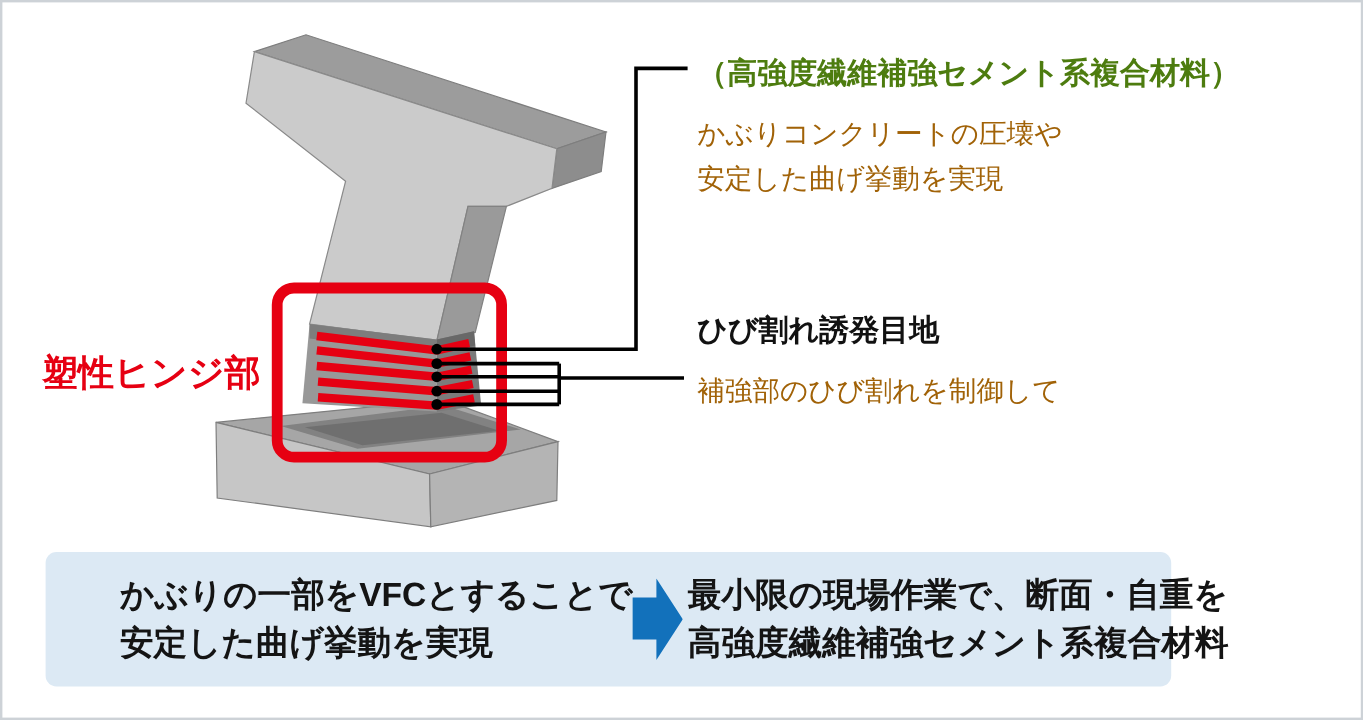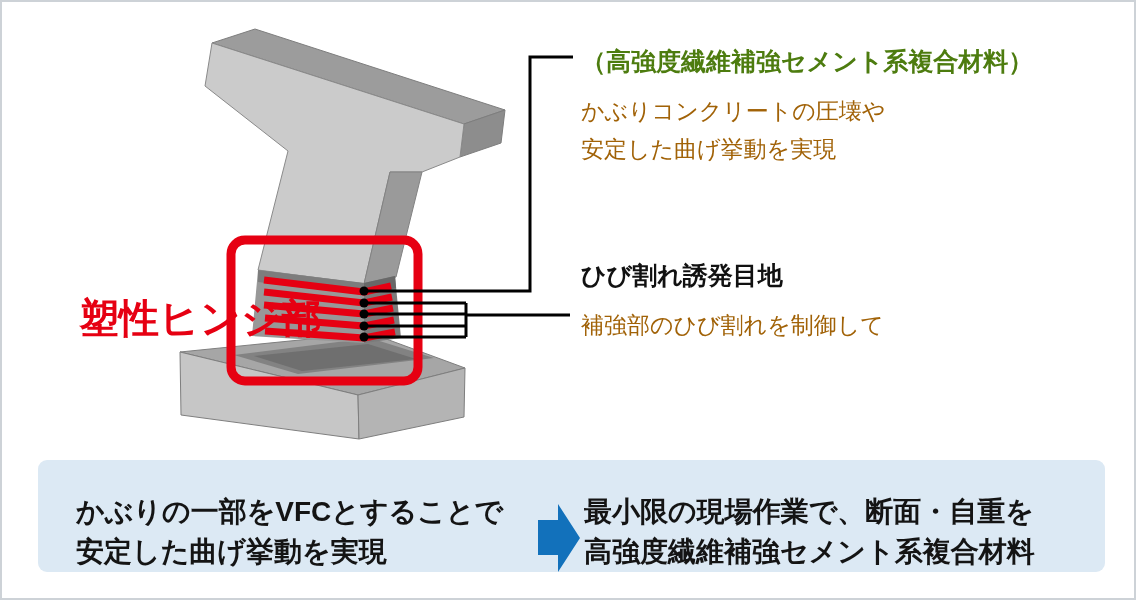--- a/index.html
+++ b/index.html
@@ -19,26 +19,26 @@
 
   
   .vfc-block{left:579px;top:38px;}
   .ann-title{font-size:30px;font-weight:700;color:#111;line-height:1.15;}
   .ann-subtitle{font-size:25px;font-weight:700;color:#4d7c0f;line-height:1.2;margin-top:6px;}
   .ann-body{font-size:23px;color:#a16207;line-height:38px;margin-top:16px;}
   .joint-block{left:579px;top:246px;}
   .joint-block .ann-title{font-size:25px;margin-top:13px;}
   .joint-block .ann-body{}
 
-  .hinge-label{left:33px;top:289px;font-size:40px;font-weight:700;color:var(--accent-red);margin-left:44px;}
+  .hinge-label{left:33px;top:289px;font-size:30px;font-weight:700;color:var(--accent-red);}
 
   
   .summary-panel{
-    left:36px;top:458px;width:1067px;height:112px;border-radius:9px;
-    background:var(--panel-bg);display:flex;align-items:flex-end;
+    left:36px;top:458px;width:938px;height:112px;border-radius:9px;
+    background:var(--panel-bg);display:flex;align-items:center;padding-left:24px;
   }
   .summary-text{font-size:28px;font-weight:700;color:#141414;line-height:40px;white-space:nowrap;}
   .summary-left{margin-left:38px;width:462px;}
   .summary-arrow{flex:none;width:42px;height:68px;}
   .summary-right{margin-left:4px;}
 </style>
 </head>
 <body>
 
 <div class="canvas">

